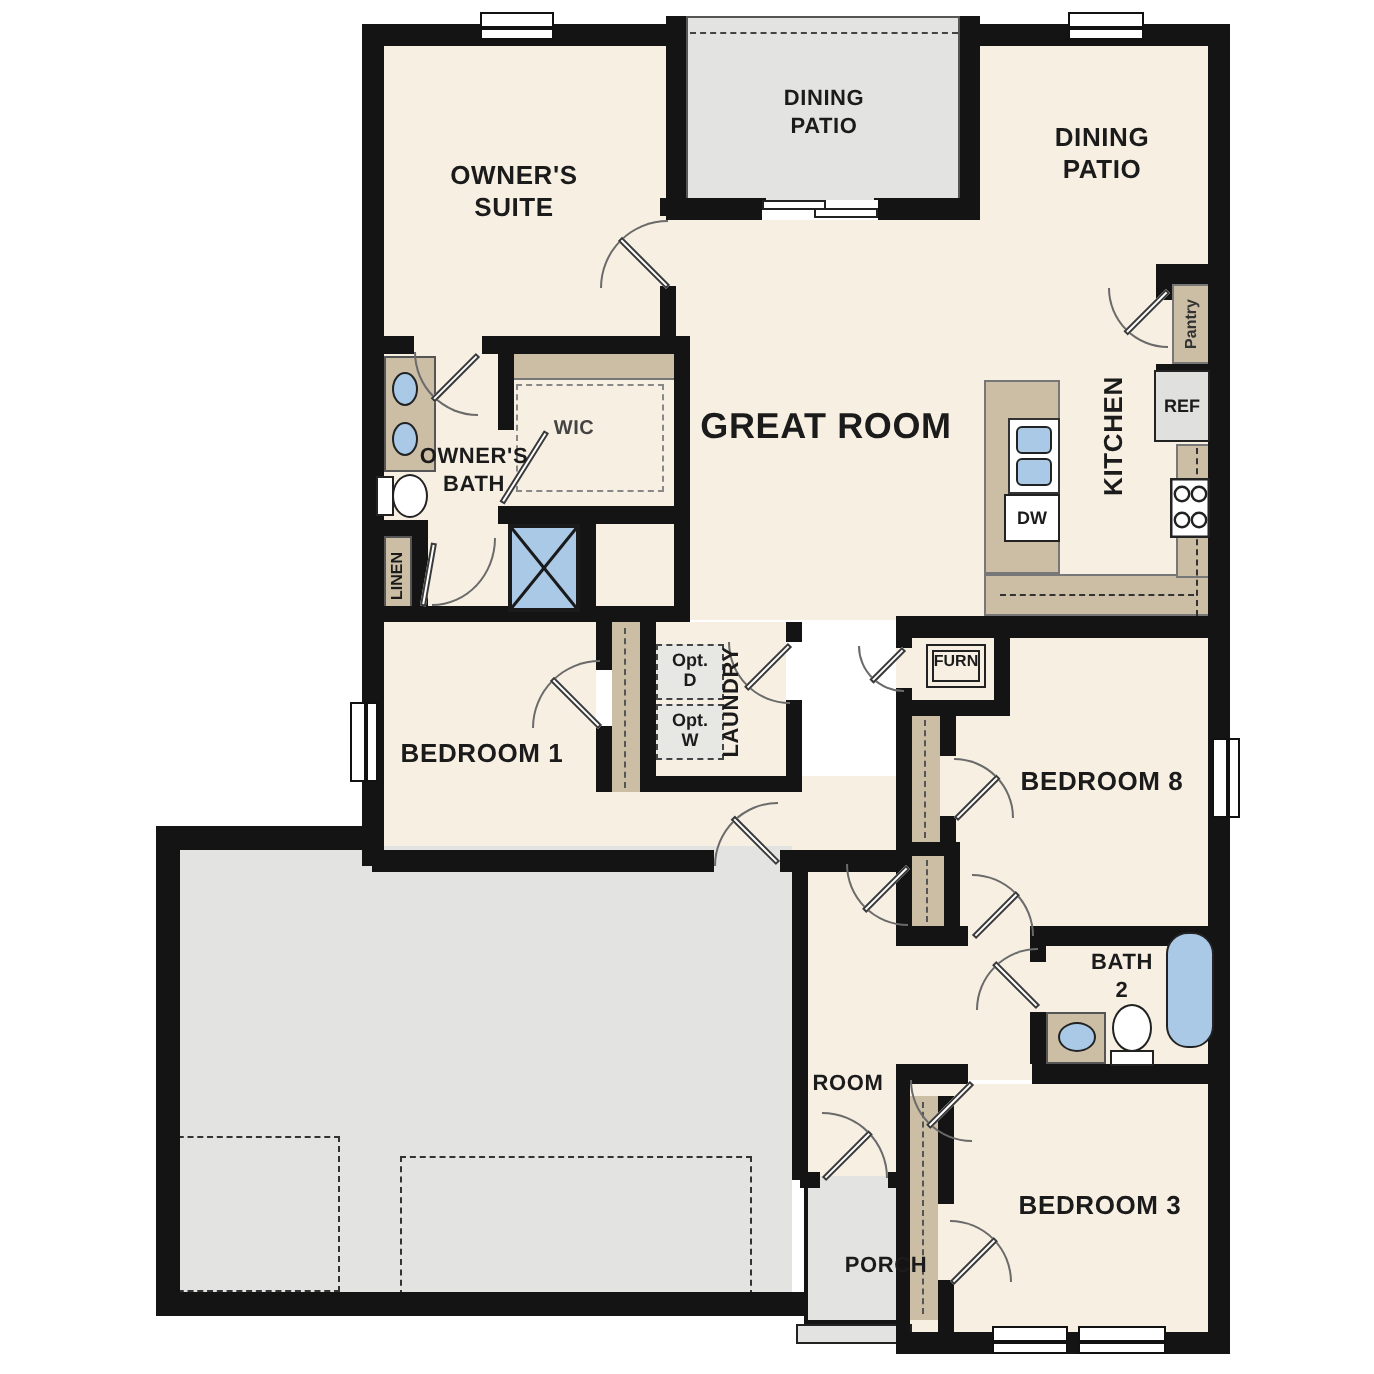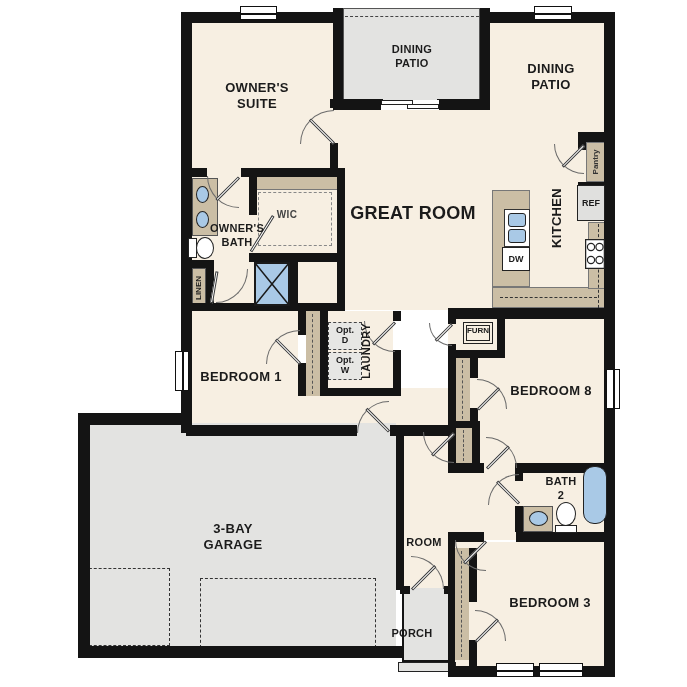--- a/index.html
+++ b/index.html
@@ -280,21 +280,17 @@
   <div class="lbl vt f13" style="left:557px;top:218px;">KITCHEN</div>
   <div class="lbl vt f8" style="left:596px;top:162px;color:#333;">Pantry</div>
   <div class="lbl vt f8" style="left:199px;top:288px;">LINEN</div>
   <div class="lbl f13" style="left:241px;top:377px;">BEDROOM 1</div>
   <div class="lbl vt f11" style="left:367px;top:351px;">LAUNDRY</div>
   <div class="lbl f13" style="left:551px;top:391px;">BEDROOM 8</div>
   <div class="lbl f11" style="left:561px;top:489px;">
     <div>BATH</div>
     <div>2</div>
   </div>
-  <div class="lbl f13" style="left:233px;top:537px;">
-    <div>3-BAY</div>
-    <div>GARAGE</div>
-  </div>
   <div class="lbl f11" style="left:424px;top:543px;">ROOM</div>
-  <div class="lbl f11" style="left:412px;top:634px;">PORCH</div>
+  <div class="lbl f11" style="left:443px;top:634px;">PORCH</div>
   <div class="lbl f13" style="left:550px;top:603px;">BEDROOM 3</div>
 
 </div>
 
 </body></html>

